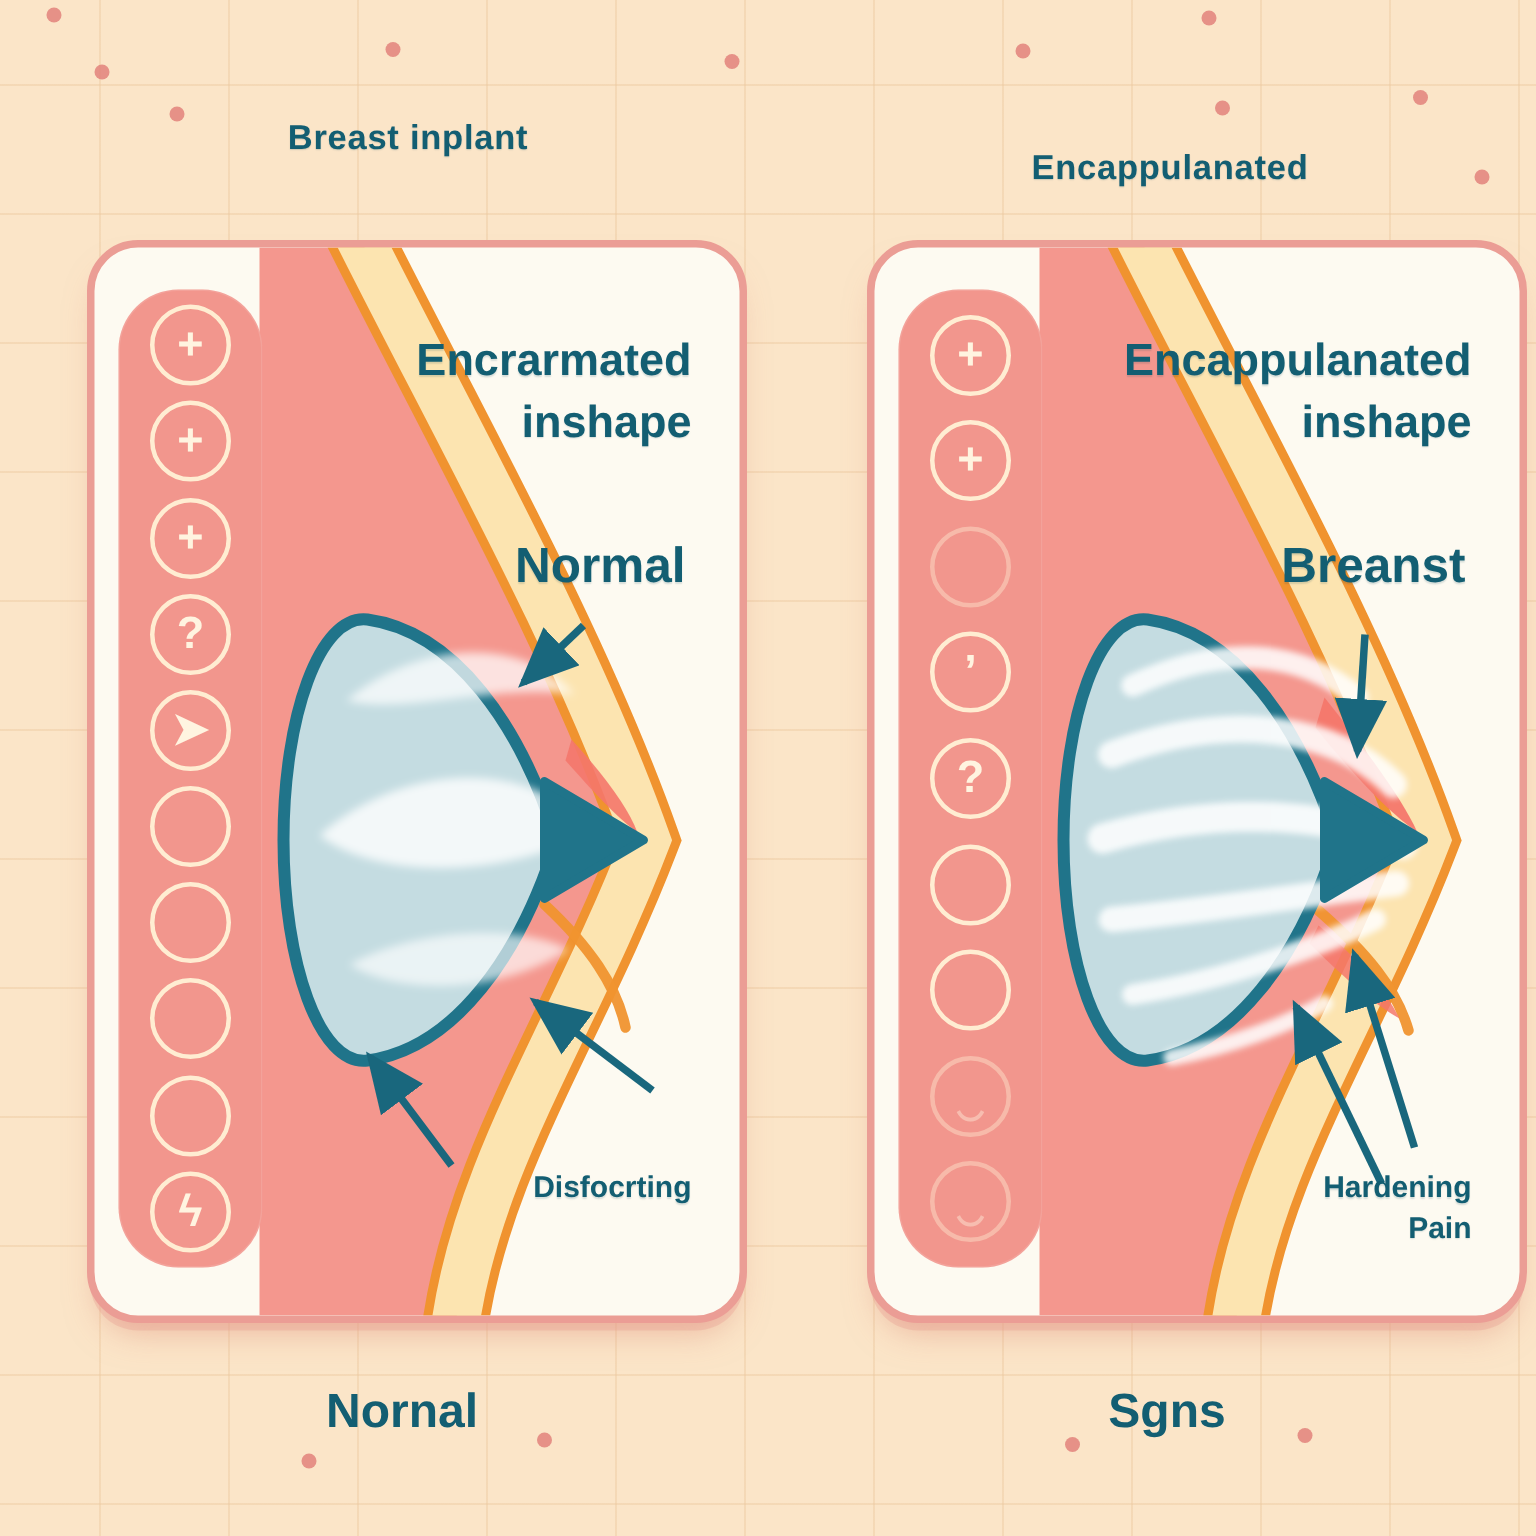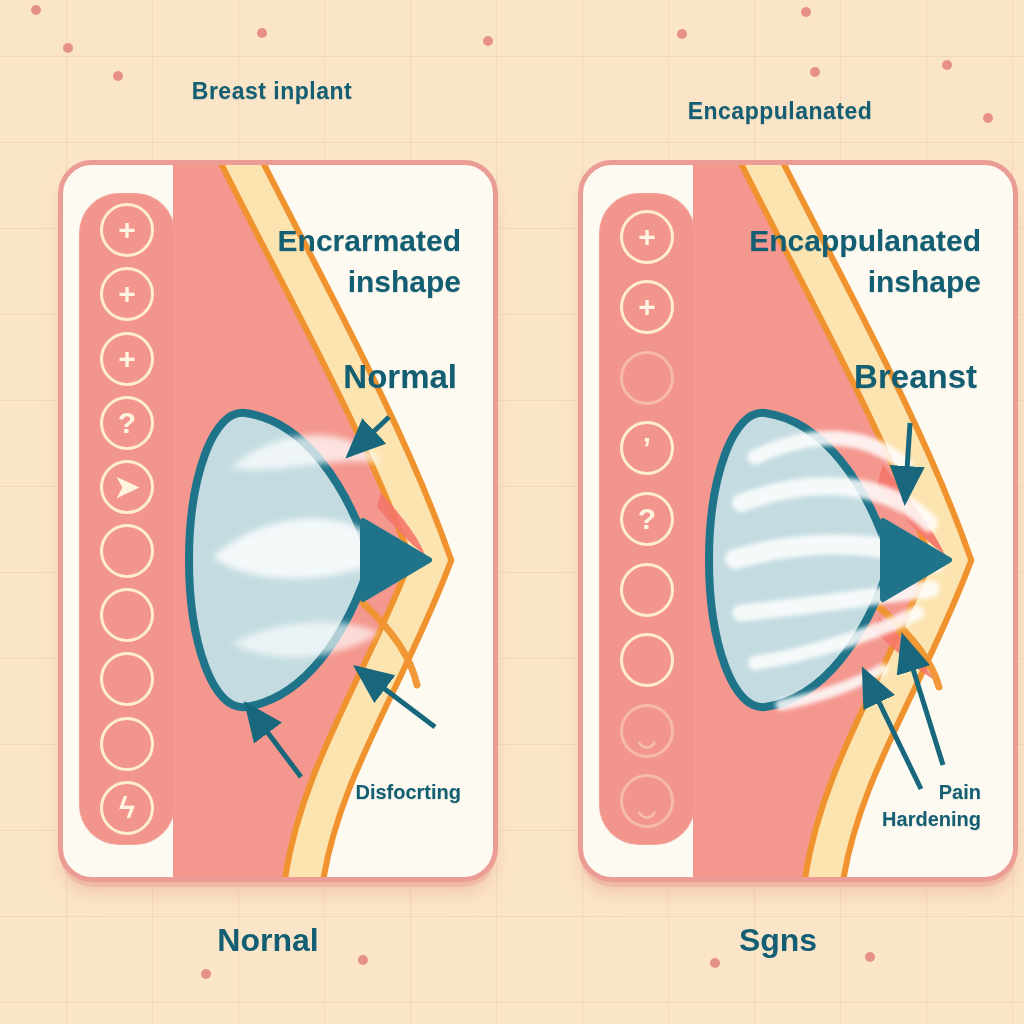--- a/index.html
+++ b/index.html
@@ -183,21 +183,21 @@
         <div class="icon-circle faint">‿</div>
         <div class="icon-circle faint">‿</div>
       </div>
 
     <div class="lbl lbl-top">
       <span>Encappulanated</span>
       <span>inshape</span>
     </div>
     <div class="lbl lbl-mid">Breanst</div>
     <div class="lbl lbl-bottom">
+      <span>Hardening</span>
       <span>Pain</span>
-      <span>Hardening</span>
     </div>
   </section>
 
   <div class="caption caption-right">Sgns</div>
   <div class="caption caption-left">Nornal</div>
 
 </div>
 
 </body></html>

